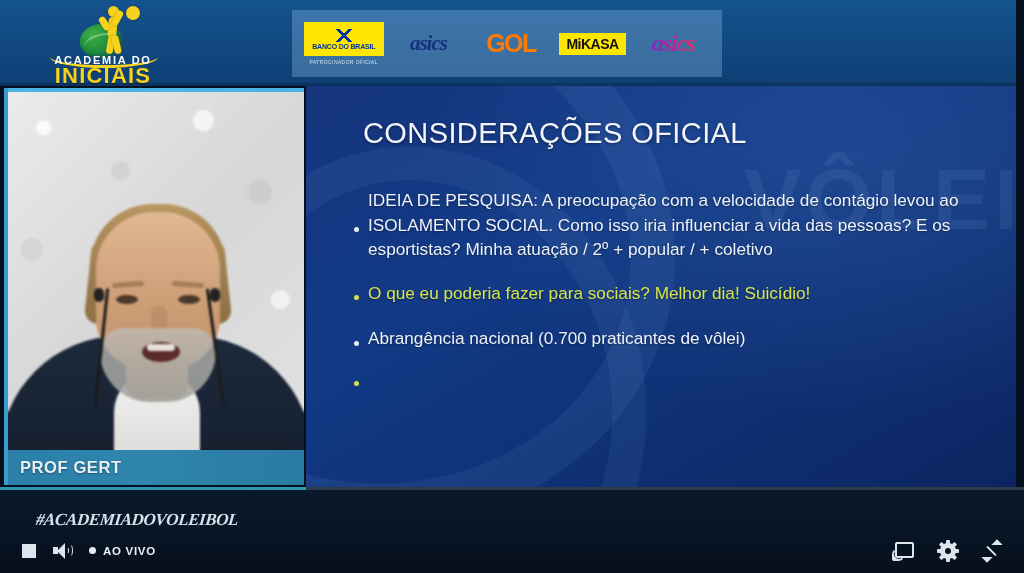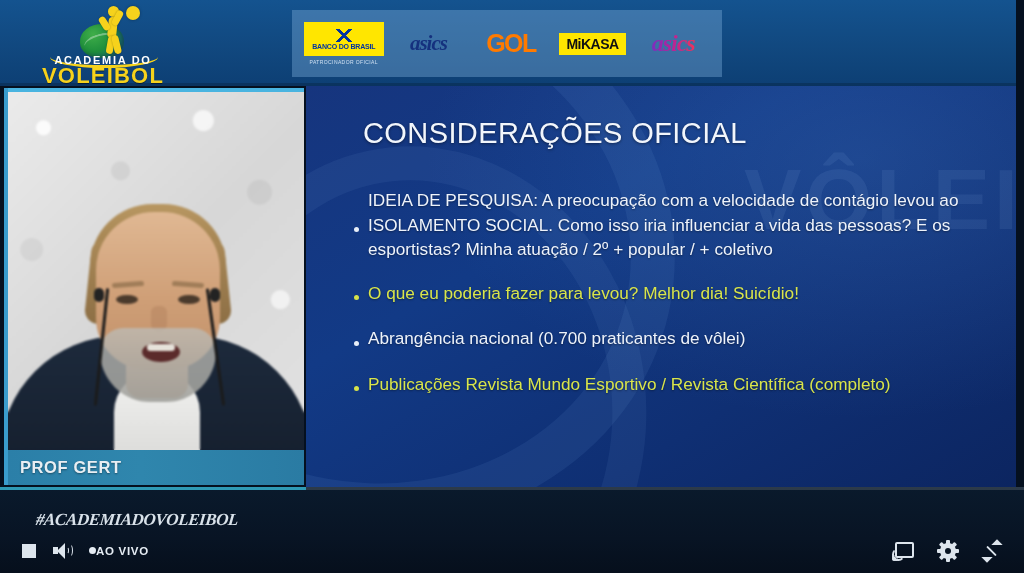--- a/index.html
+++ b/index.html
@@ -390,21 +390,21 @@
     border-right:8px solid #dde5ed;
   }
   .icon-volume .w1, .icon-volume .w2{
     position:absolute; border:1.6px solid #dde5ed; border-left-color:transparent;
     border-top-color:transparent; border-bottom-color:transparent;
     border-radius:50%;
   }
   .icon-volume .w1{ left:12px; top:5px; width:4px; height:7px; }
   .icon-volume .w2{ left:14px; top:2px; width:6px; height:13px; }
   .live{
-    display:flex; align-items:center; 
+    display:flex; align-items:center; gap:7px;
   }
   .live-dot{
     width:7px; height:7px; border-radius:50%; background:#e6edf4;
   }
   .live-label{
     font-size:11.5px; font-weight:bold; letter-spacing:.7px; color:#e6edf4;
     font-family:"Liberation Sans", sans-serif;
   }
   .controls-right{
     position:absolute; right:22px; bottom:12px;
@@ -483,21 +483,21 @@
       <div class="bl-vball"></div>
       <div class="bl-player">
         <i class="bl-head"></i>
           <i class="bl-torso"></i>
           <i class="bl-arm1"></i>
         <i class="bl-arm2"></i>
           <i class="bl-leg1"></i>
           <i class="bl-leg2"></i>
       </div>
       <div class="bl-line1">ACADEMIA DO</div>
-      <div class="bl-line2">VOLEIBOL</div>
+      <div class="bl-line2">INICIAIS</div>
     </div>
 
     <div class="sponsor-strip">
 
       <div class="sp sp-bb">
         <div class="bb-box">
           <div class="bb-mark"></div>
           <div class="bb-name">BANCO DO BRASIL</div>
         </div>
         <div class="bb-sub">PATROCINADOR OFICIAL</div>
@@ -533,31 +533,30 @@
 
     <div class="bullets">
 
       <div class="bullet white b1">
         <span class="dot"></span>
         <span class="btxt">IDEIA DE PESQUISA: A preocupação com a velocidade de contágio levou ao ISOLAMENTO SOCIAL. Como isso iria influenciar a vida das pessoas? E os esportistas? Minha atuação / 2º + popular / + coletivo</span>
       </div>
 
       <div class="bullet yellow b2">
         <span class="dot"></span>
-        <span class="btxt">O que eu poderia fazer para levou?    Melhor dia!   Suicídio!</span>
+        <span class="btxt">O que eu poderia fazer para sociais?    Melhor dia!   Suicídio!</span>
       </div>
 
       <div class="bullet white b3">
         <span class="dot"></span>
         <span class="btxt">Abrangência nacional (0.700 praticantes de vôlei)</span>
       </div>
 
       <div class="bullet yellow b4">
         <span class="dot"></span>
-        <span class="btxt">Publicações Revista Mundo Esportivo / Revista Científica (completo)</span>
       </div>
 
 
     </div>
   </div>
 
   <div class="cam">
     <div class="cam-video">
       <div class="cam-wall"></div>
       <div class="p-shoulders"></div>

